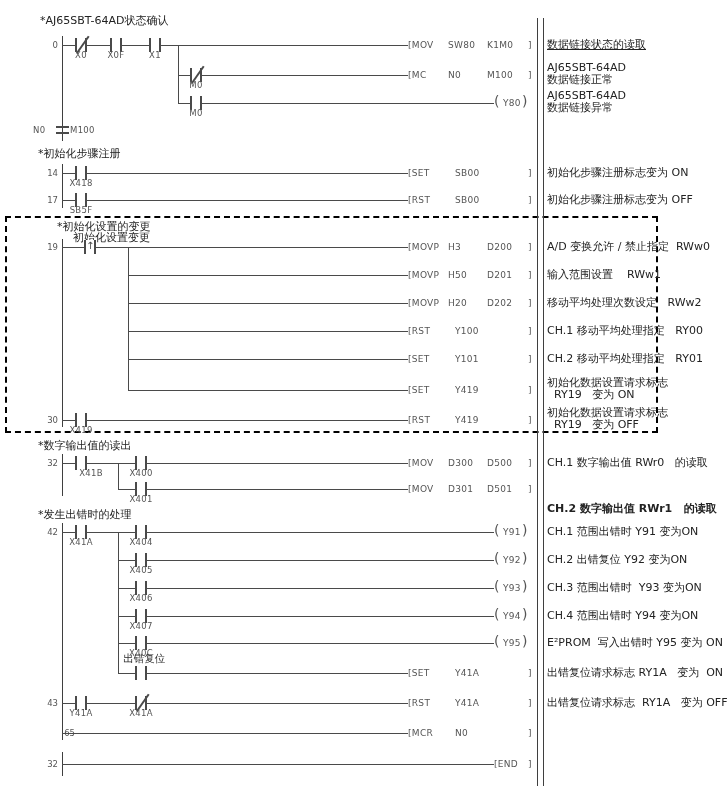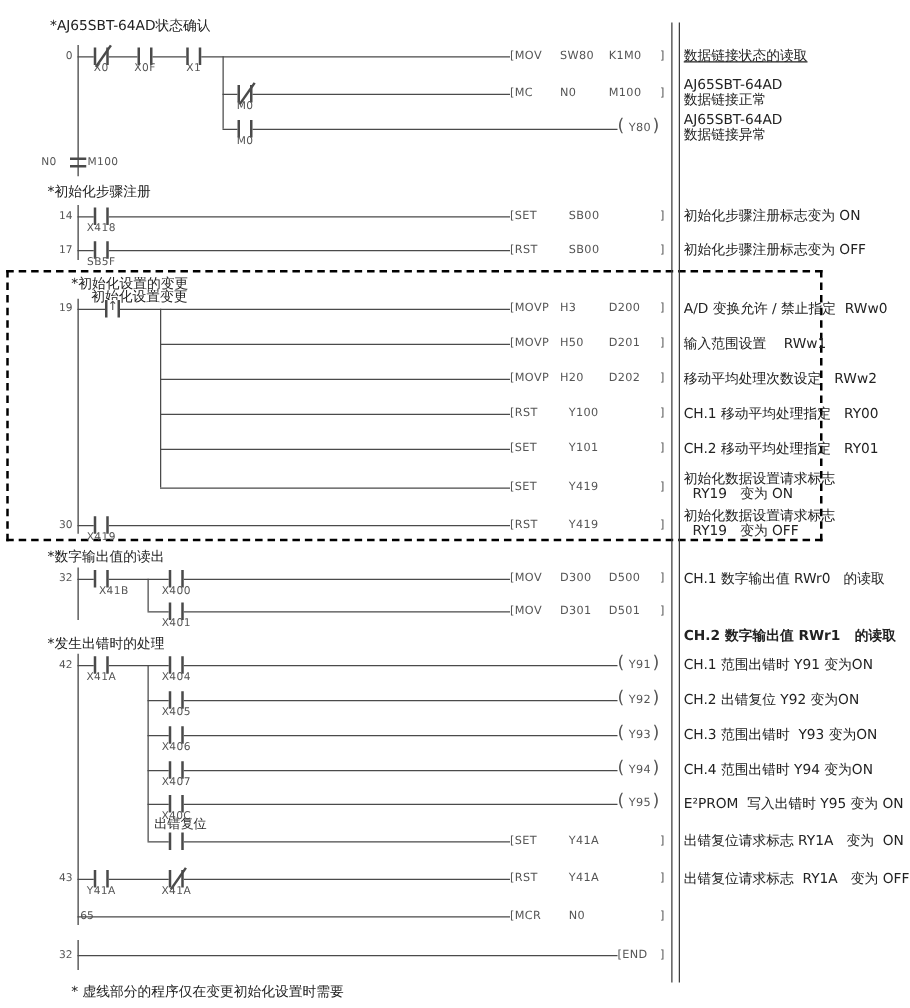--- a/index.html
+++ b/index.html
@@ -20,21 +20,20 @@
   .step{font-size:8.5px;color:#555;text-align:right;width:30px;}
   .sec{font-size:11px;color:#222;white-space:pre;}
   .cmt{font-size:11px;color:#222;white-space:pre;line-height:12px;}
   .footnote{left:57px;top:786px;font-size:11px;color:#222;white-space:pre;}
   .dashed-box{border:2px dashed #000;}
 </style>
 </head>
 <body>
 
 <div id="ladder">
-  <div class="footnote">* 虚线部分的程序仅在变更初始化设置时需要</div>
 <div class="dashed-box" style="left: 5px; top: 216px; width: 653px; height: 217px;"></div>
     <div class="rail" style="left: 62px; top: 36px; height: 105px;"></div>
     <div class="rail" style="left: 62px; top: 164px; height: 44px;"></div>
     <div class="rail" style="left: 62px; top: 239px; height: 188px;"></div>
     <div class="rail" style="left: 62px; top: 454px; height: 42px;"></div>
     <div class="rail" style="left: 62px; top: 523px; height: 217px;"></div>
     <div class="rail" style="left: 62px; top: 752px; height: 24px;"></div>
     <div class="rail" style="left: 537px; top: 18px; height: 768px;"></div>
     <div class="rail" style="left: 543px; top: 18px; height: 768px;"></div>
     <div class="wv" style="left: 178px; top: 45px; height: 58px;"></div>

